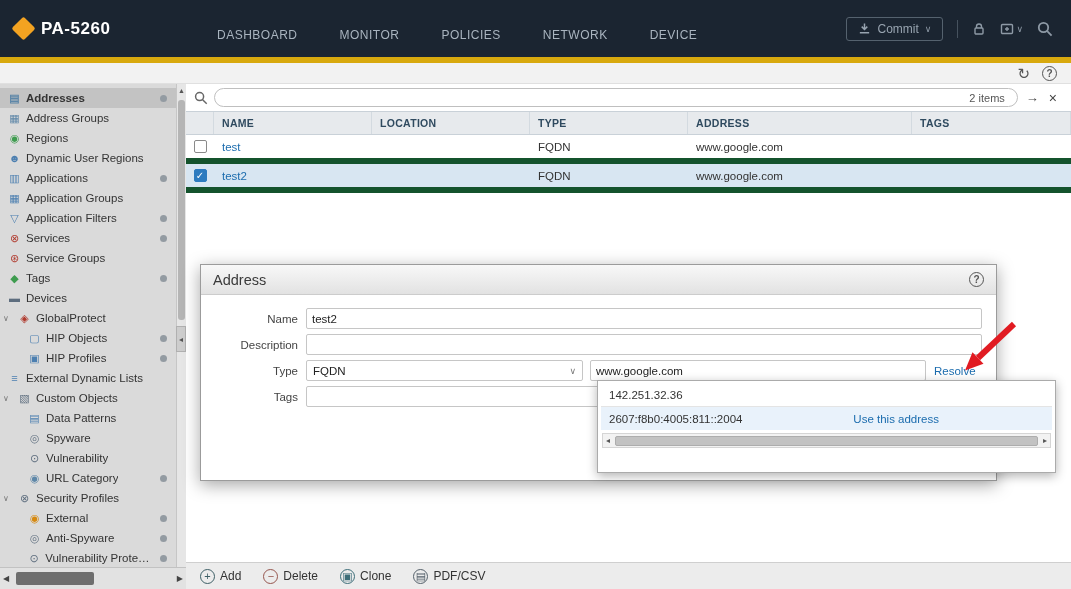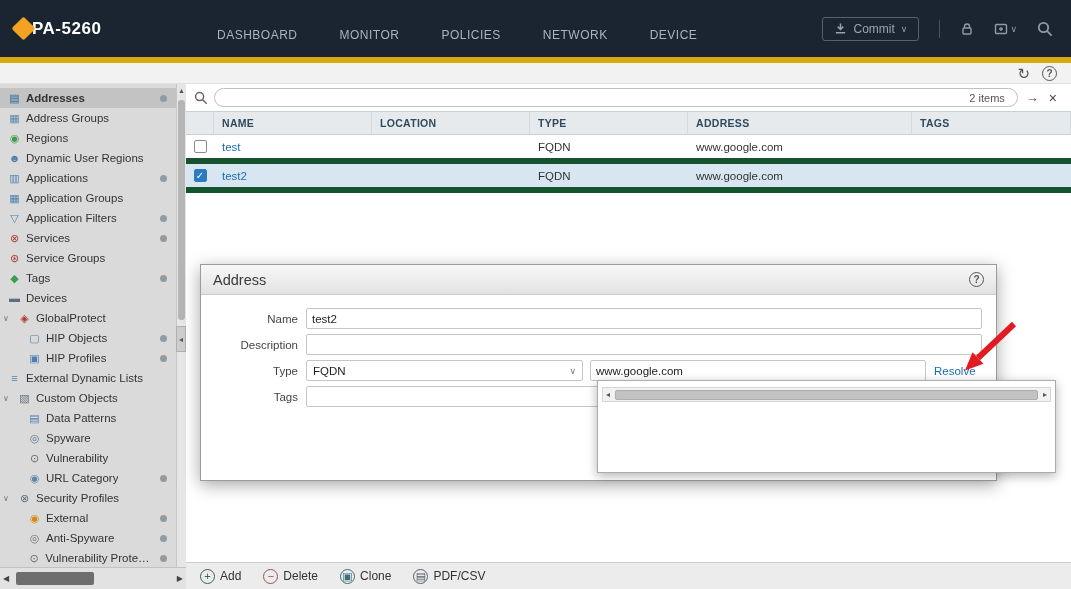--- a/index.html
+++ b/index.html
@@ -1,27 +1,27 @@
 <!DOCTYPE html>
 <html><head>
 <meta charset="utf-8">
 <style>
   * { box-sizing:border-box; }
   body { margin:0; background:#ffffff; font-family:"Liberation Sans", sans-serif; }
   #app { position:relative; width:1071px; height:589px; overflow:hidden; background:#fff; font-size:12px; color:#333; }
 
   
   .topnav { position:absolute; top:0; left:0; right:0; height:57px; background:#1B2531; display:flex; align-items:center; }
-  .brand { display:flex; align-items:center; padding-left:15px; width:180px; }
+  .brand { display:flex; align-items:center; gap:9px; padding-left:15px; width:180px; }
   .diamond { width:17px; height:17px; background:#F3A321; transform:rotate(45deg); border-radius:2px; }
   .brand-text { color:#fff; font-size:17px; font-weight:bold; letter-spacing:.5px; }
   .navitems { display:flex; align-self:flex-end; height:45px; align-items:stretch; margin-left:16px; }
   .nav-item { color:#A9B4BF; font-size:12px; letter-spacing:.5px; padding:0 21px; display:flex; align-items:center; cursor:pointer; }
   .nav-item.active { background:#10161D; color:#F3A321; }
-  .nav-right { margin-left:auto; display:flex; align-items:center; gap:20px; padding-right:18px; color:#8E9AA6; }
+  .nav-right { margin-left:auto; display:flex; align-items:center; gap:14px; padding-right:18px; color:#8E9AA6; }
   .commit-btn { background:transparent; border:1px solid #55626E; color:#98A4B0; border-radius:3px; height:24px; padding:0 11px; font-size:12px; display:flex; align-items:center; gap:6px; font-family:inherit; }
   .commit-btn .chev, .chev { font-size:9px; color:#8E9AA6; }
   .nav-sep { width:1px; height:18px; background:#46525E; }
   .nav-icon { display:flex; align-items:center; gap:2px; color:#8E9AA6; cursor:pointer; }
 
   
   .accent-bar { position:absolute; top:57px; left:0; right:0; height:6px; background:#D8A90E; }
   .content-toolbar { position:absolute; top:63px; left:0; right:0; height:21px; background:#F2F2F2; border-bottom:1px solid #E0E0E0; display:flex; justify-content:flex-end; align-items:center; gap:12px; padding-right:14px; }
   .refresh-glyph { color:#555; font-size:15px; line-height:1; cursor:pointer; }
   .help-circle { width:15px; height:15px; border:1.5px solid #555; border-radius:50%; display:flex; align-items:center; justify-content:center; font-size:10px; color:#555; font-weight:bold; cursor:pointer; }
@@ -407,20 +407,30 @@
         <a class="resolve">Resolve</a>
       </div>
       <div class="frow">
         <span class="flabel">Tags</span>
         <input class="finput" value="" style="">
       </div>
     </div>
   </div>
 
   <div class="results-panel">
+    <div>
+        <div class="res-row first">
+    <span class="res-val">142.251.32.36</span>
+
+  </div>
+        <div class="res-row alt">
+    <span class="res-val">2607:f8b0:4005:811::2004</span>
+    <span class="res-action">Use this address</span>
+  </div>
+      </div>
     <div class="res-hscroll">
       <span class="res-hs-arrow">◂</span>
       <span class="res-hs-thumb"></span>
       <span class="res-hs-arrow">▸</span>
     </div>
   </div>
 
   <svg class="red-arrow" width="72" height="60" viewBox="0 0 72 60">
     <line x1="66" y1="8" x2="30" y2="42" stroke="#E11B22" stroke-width="6"></line>
     <polygon points="17,54.4 24.5,36.2 35.5,47.8" fill="#E11B22"></polygon>

